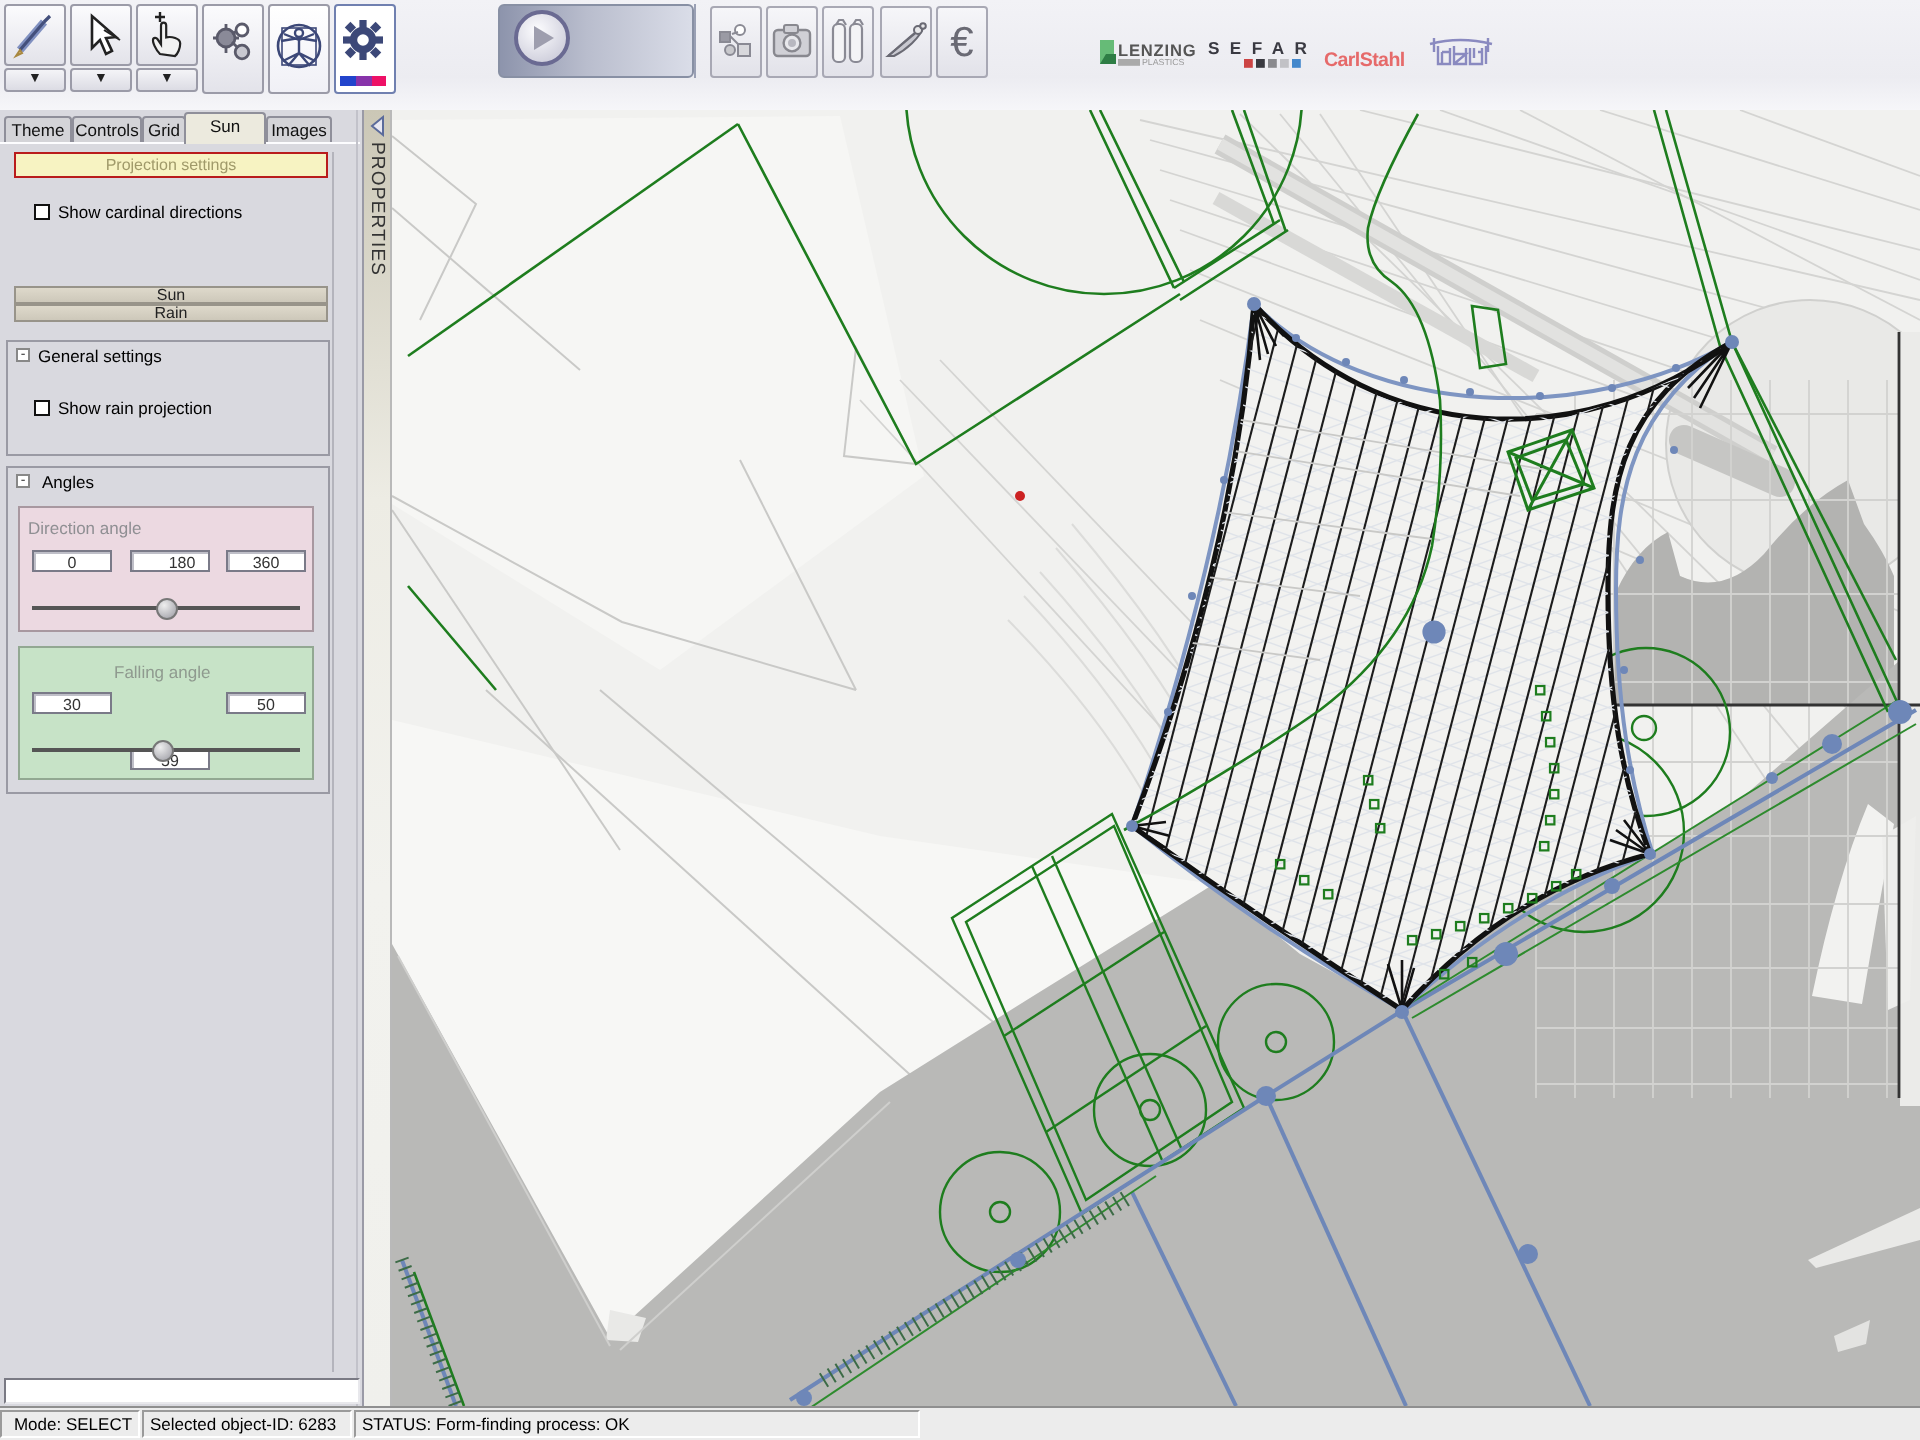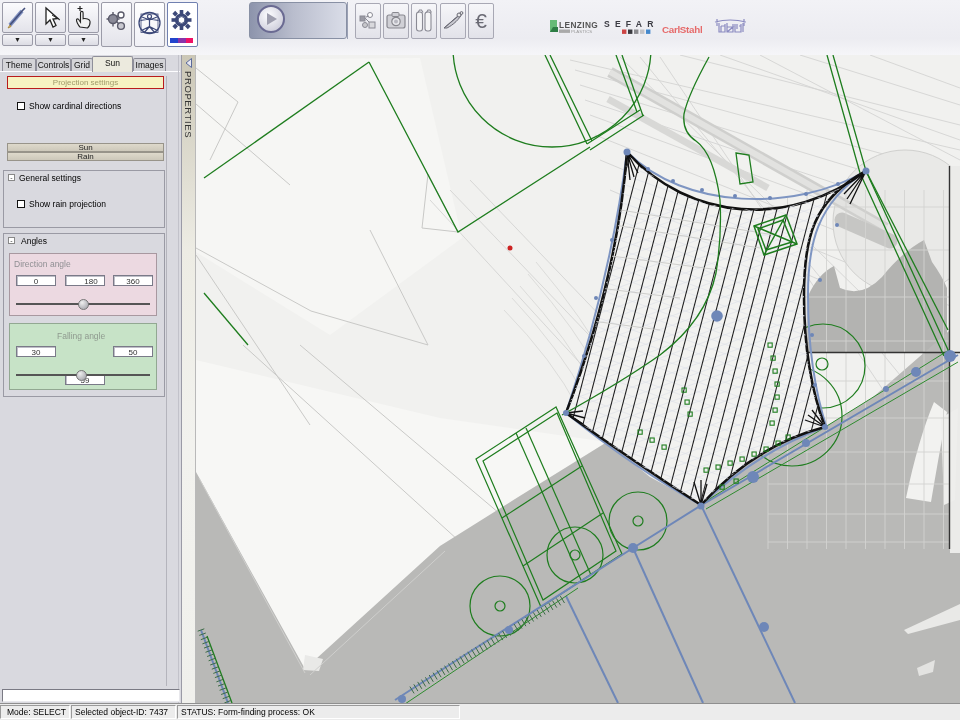--- a/index.html
+++ b/index.html
@@ -676,16 +676,16 @@
   <div class="abs" style="left:2px;top:634px;width:178px;height:13px;background:#fff;border:1px solid;border-color:#7a7a84 #e8e8ec #e8e8ec #7a7a84;box-sizing:border-box;"></div>
 </div>
 <div id="propstrip" class="abs">
   <svg class="abs" style="left:1px;top:2px" width="12" height="12" viewBox="0 0 12 12">
       <path d="M8.5 1.5 L3 6 L8.5 10.5 Z" fill="#e8e8f2" stroke="#5b6b9b" stroke-width="1"></path>
     </svg>
   <div class="vtext">PROPERTIES</div>
 </div>
 <div id="status" class="abs">
   <div class="scell" style="left:0px;width:70px;text-align:center;">Mode: SELECT</div>
-  <div class="scell" style="left:71px;width:105px;">Selected object-ID: 7437</div>
+  <div class="scell" style="left:71px;width:105px;">Selected object-ID: 6283</div>
   <div class="scell" style="left:177px;width:283px;">STATUS: Form-finding process: OK</div>
   <div class="scell" style="left:461px;width:580px;margin-top:32px;">2 : 103</div>
 </div>
 
 </body></html>

